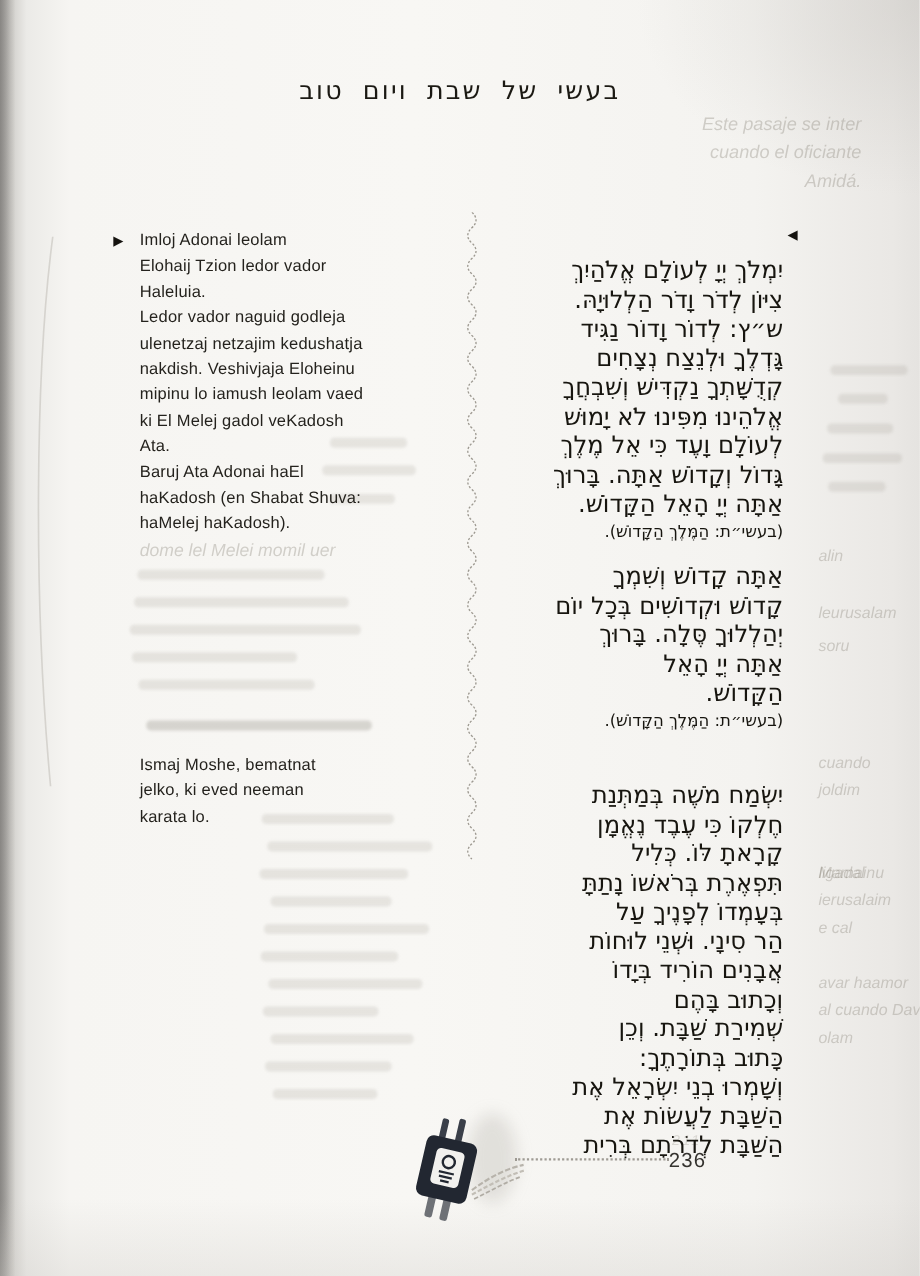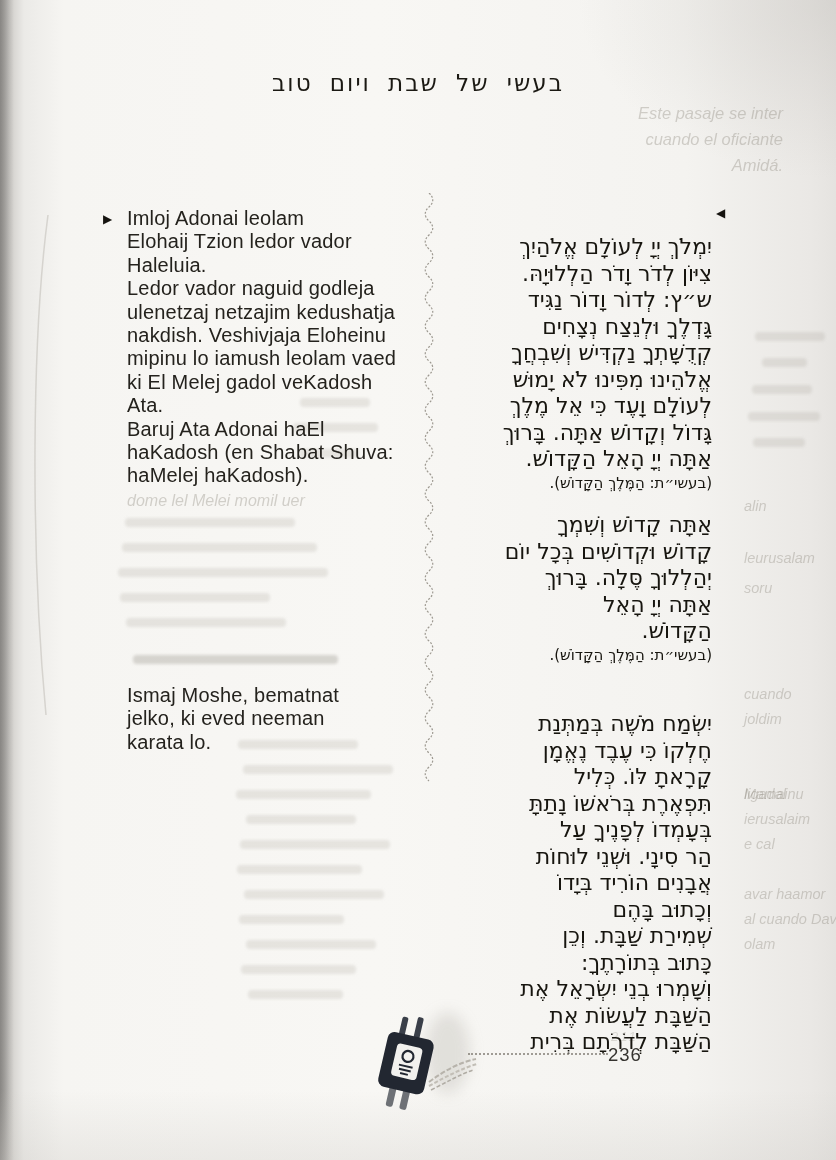--- a/index.html
+++ b/index.html
@@ -19,21 +19,21 @@
   .shade.left-dark{left:0;top:0;width:14px;height:100%;
     background:linear-gradient(90deg, rgba(110,108,105,.55), rgba(110,108,105,0));}
 
   .hebrew{font-family:"DejaVu Sans",sans-serif;direction:rtl;unicode-bidi:embed;color:#17150f;}
   .prelines{white-space:pre-line;}
 
   .page-header{position:absolute;left:240px;top:70px;width:356px;text-align:center;
     font-size:23px;letter-spacing:2px;word-spacing:8px;color:#1b1913;}
 
   .latin-col{position:absolute;left:127px;width:285px;
-    font-size:20px;line-height:23.4px;letter-spacing:.2px;color:#24221d;}
+    font-size:15px;line-height:23.4px;letter-spacing:.2px;color:#24221d;}
   .para1{top:207px;}
   .para2{top:684px;}
   .marker{position:absolute;font-size:12px;color:#15130f;font-family:"DejaVu Sans",sans-serif;}
   .marker.left{left:103px;top:212px;}
   .marker.right{left:716px;top:206px;}
 
   .heb-block{position:absolute;left:380px;width:332px;
     font-size:22px;line-height:26.5px;margin-top:34px;}
   .heb-note{font-size:15px;line-height:18px;}
   #heb-s1{top:200px;}

